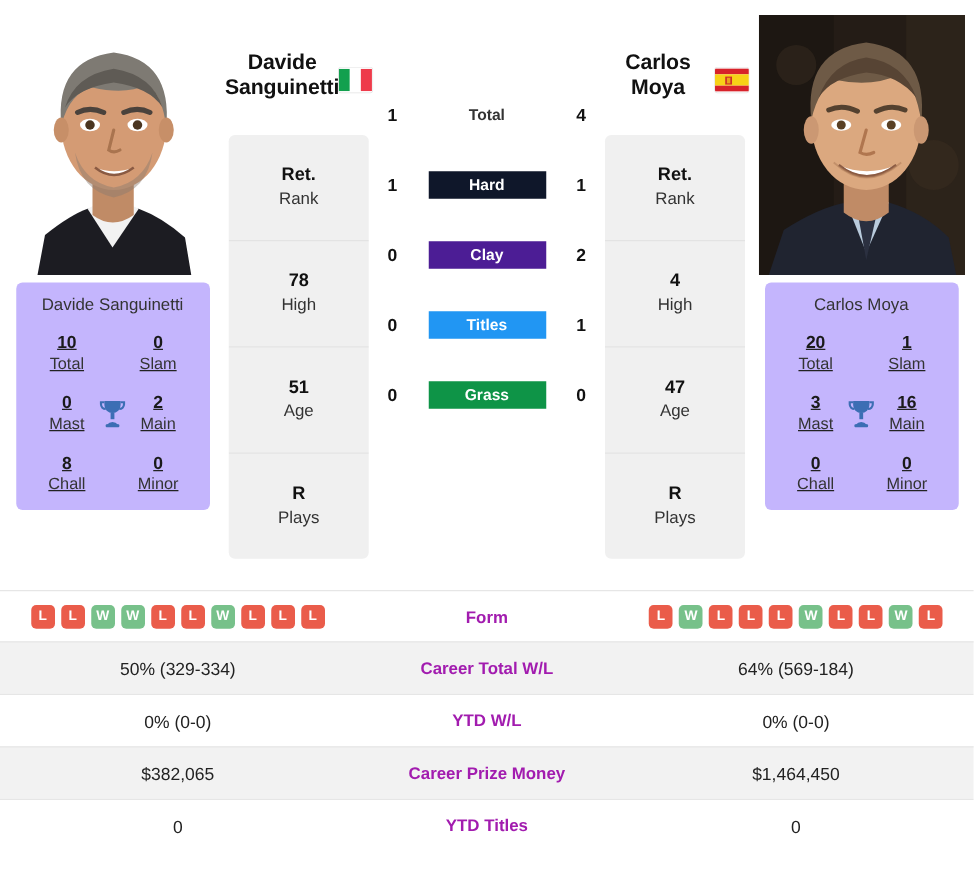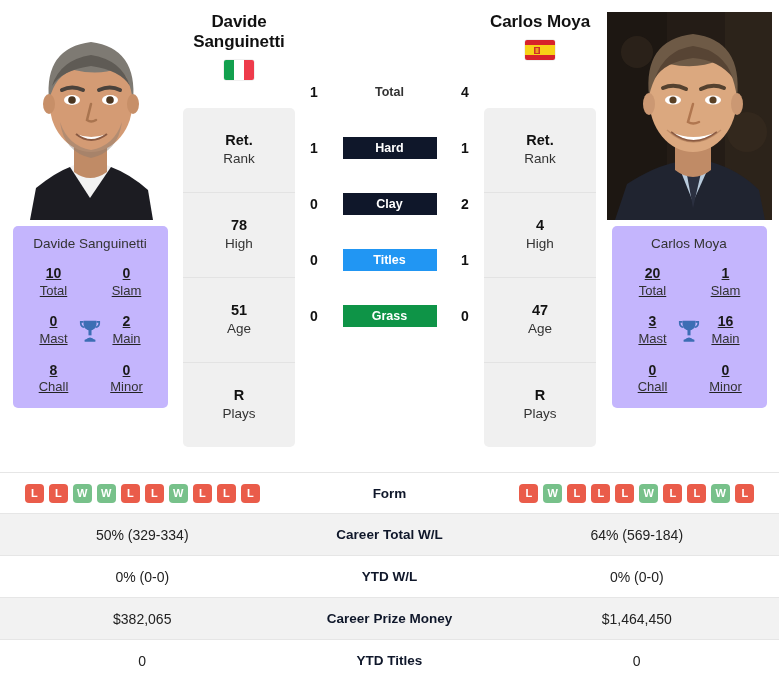--- a/index.html
+++ b/index.html
@@ -41,21 +41,21 @@
   .trow:last-child{margin-bottom:0;}
   .tcell{width:62px;text-align:center;text-decoration:underline;}
   .tval{font-size:14px;font-weight:bold;color:#1a1a1a;line-height:1.25;}
   .tlab{font-size:13px;color:#333;line-height:1.3;}
   .trophy{
     position:absolute;left:50%;top:50%;transform:translate(-50%,-52%);
     width:26px;height:26px;
   }
 
   
-  .name-block{height:96px;display:flex;flex-direction:column;align-items:center;justify-content:flex-start;}
+  .name-block{height:96px;display:flex;flex-direction:row;align-items:center;justify-content:flex-start;}
   .pname{
     font-size:17px;font-weight:bold;color:#111;text-align:center;
     line-height:1.18;letter-spacing:-.1px;
   }
   .flag{width:30px;height:20px;margin-top:8px;border-radius:2px;overflow:hidden;display:block;box-shadow:0 0 0 .5px rgba(0,0,0,.12);}
 
   .stat-card{
     width:112px;margin:0 auto;background:#f0f0f0;border-radius:5px;overflow:hidden;
   }
   .stat-cell{
@@ -78,21 +78,21 @@
   .badge.plain{color:#333;font-weight:bold;background:transparent;font-size:12.5px;}
   .table-wrap{position:absolute;left:0;top:472px;width:779px;}
   .trow2{
     display:flex;align-items:center;height:41px;
     border-top:1px solid #e6e6e6;
   }
   .trow2.alt{background:#f2f2f2;}
   .trow2 .side{flex:1;text-align:center;font-size:14px;color:#222;}
   .trow2 .label{
     width:210px;flex:0 0 210px;text-align:center;
-    font-size:13.5px;font-weight:bold;color:#0f172a;
+    font-size:13.5px;font-weight:bold;color:#a21caf;
   }
   .formrow{height:40px;}
   .form-badges{display:flex;justify-content:center;gap:5px;}
   .fb{
     width:19px;height:19px;border-radius:4px;color:#fff;
     font-size:11px;font-weight:bold;display:flex;align-items:center;justify-content:center;
   }
   .fb.w{background:#77c18a;}
   .fb.l{background:#ea5c4a;}
 </style>
@@ -227,21 +227,21 @@
         <div class="h2h-row">
           <div class="h2h-num">1</div>
           <div class="h2h-mid">
             <div class="badge" style="background:#0f172a">Hard</div>
           </div>
           <div class="h2h-num">1</div>
         </div>
         <div class="h2h-row">
           <div class="h2h-num">0</div>
           <div class="h2h-mid">
-            <div class="badge" style="background:#0f172a">Clay</div>
+            <div class="badge" style="background:#4c1d95">Clay</div>
           </div>
           <div class="h2h-num">2</div>
         </div>
         <div class="h2h-row">
           <div class="h2h-num">0</div>
           <div class="h2h-mid">
             <div class="badge" style="background:#2196f3">Titles</div>
           </div>
           <div class="h2h-num">1</div>
         </div>

